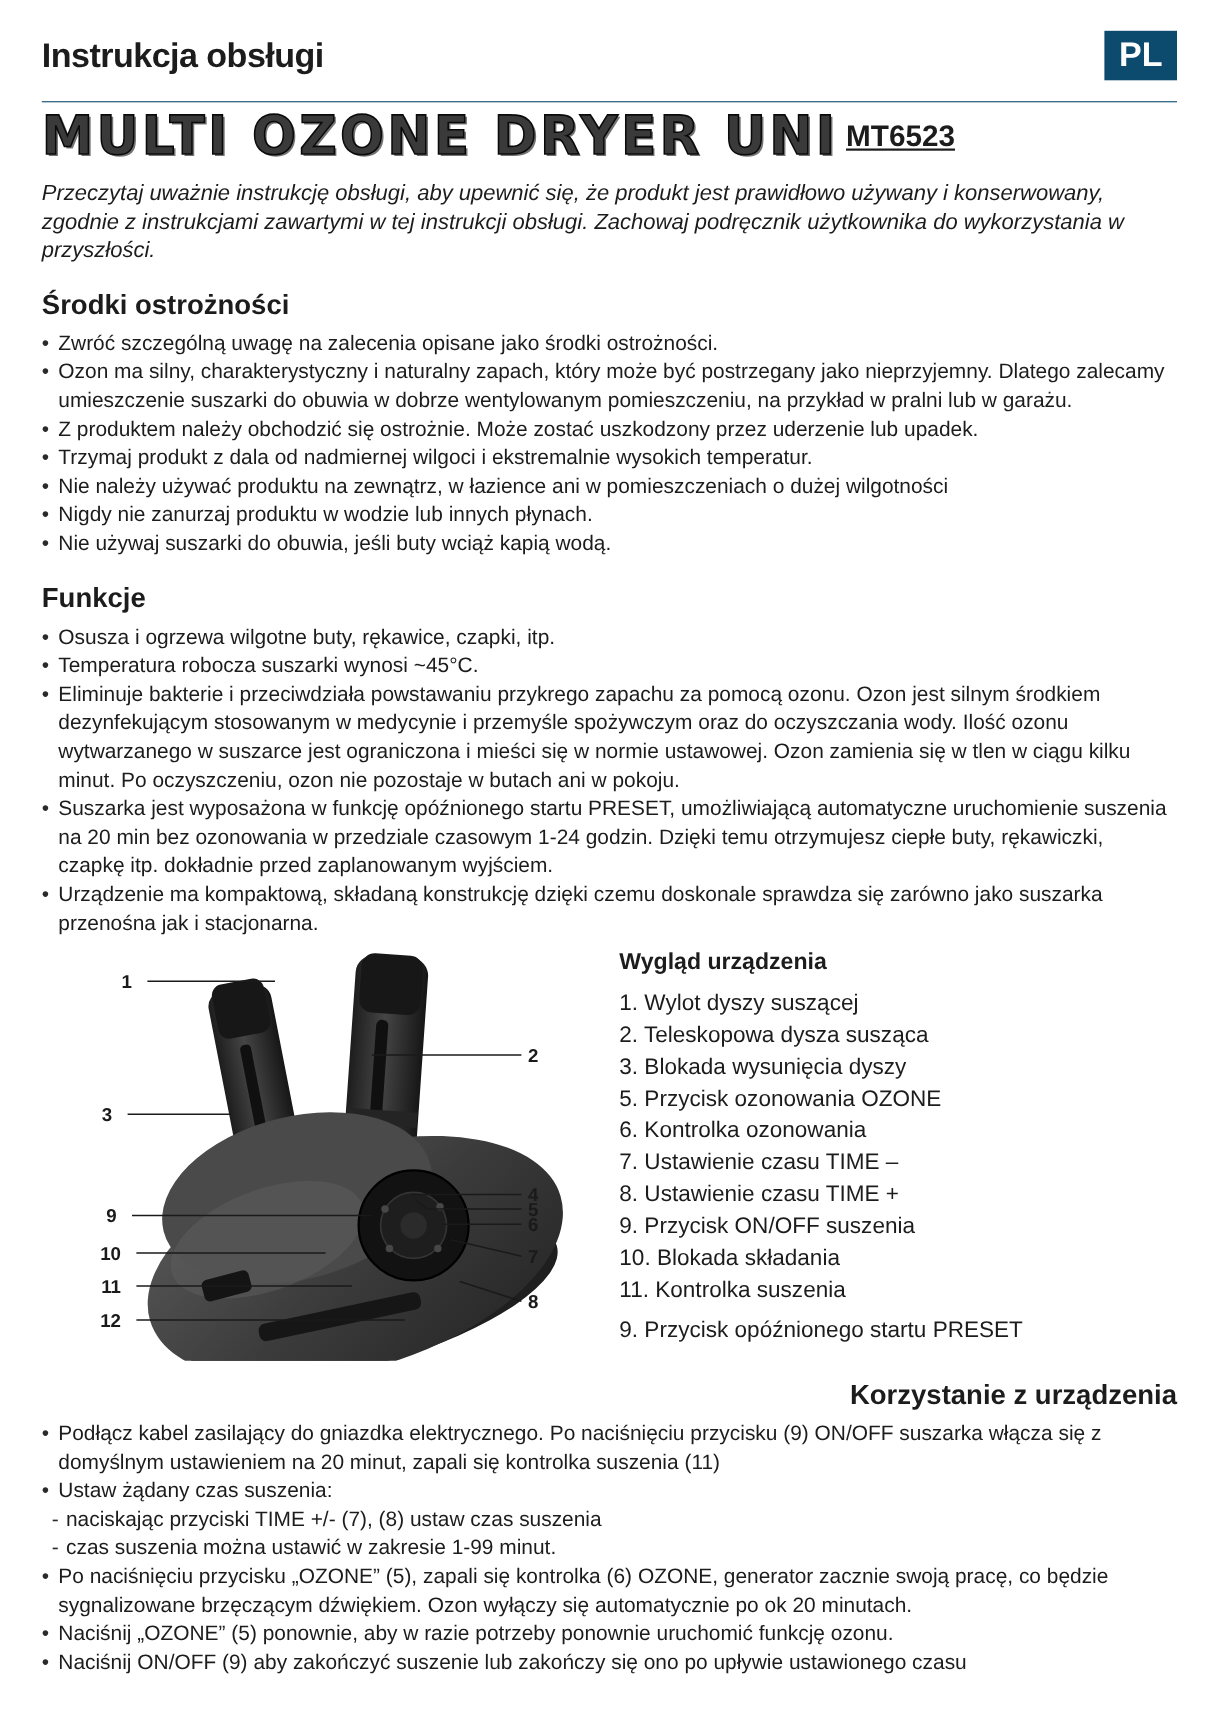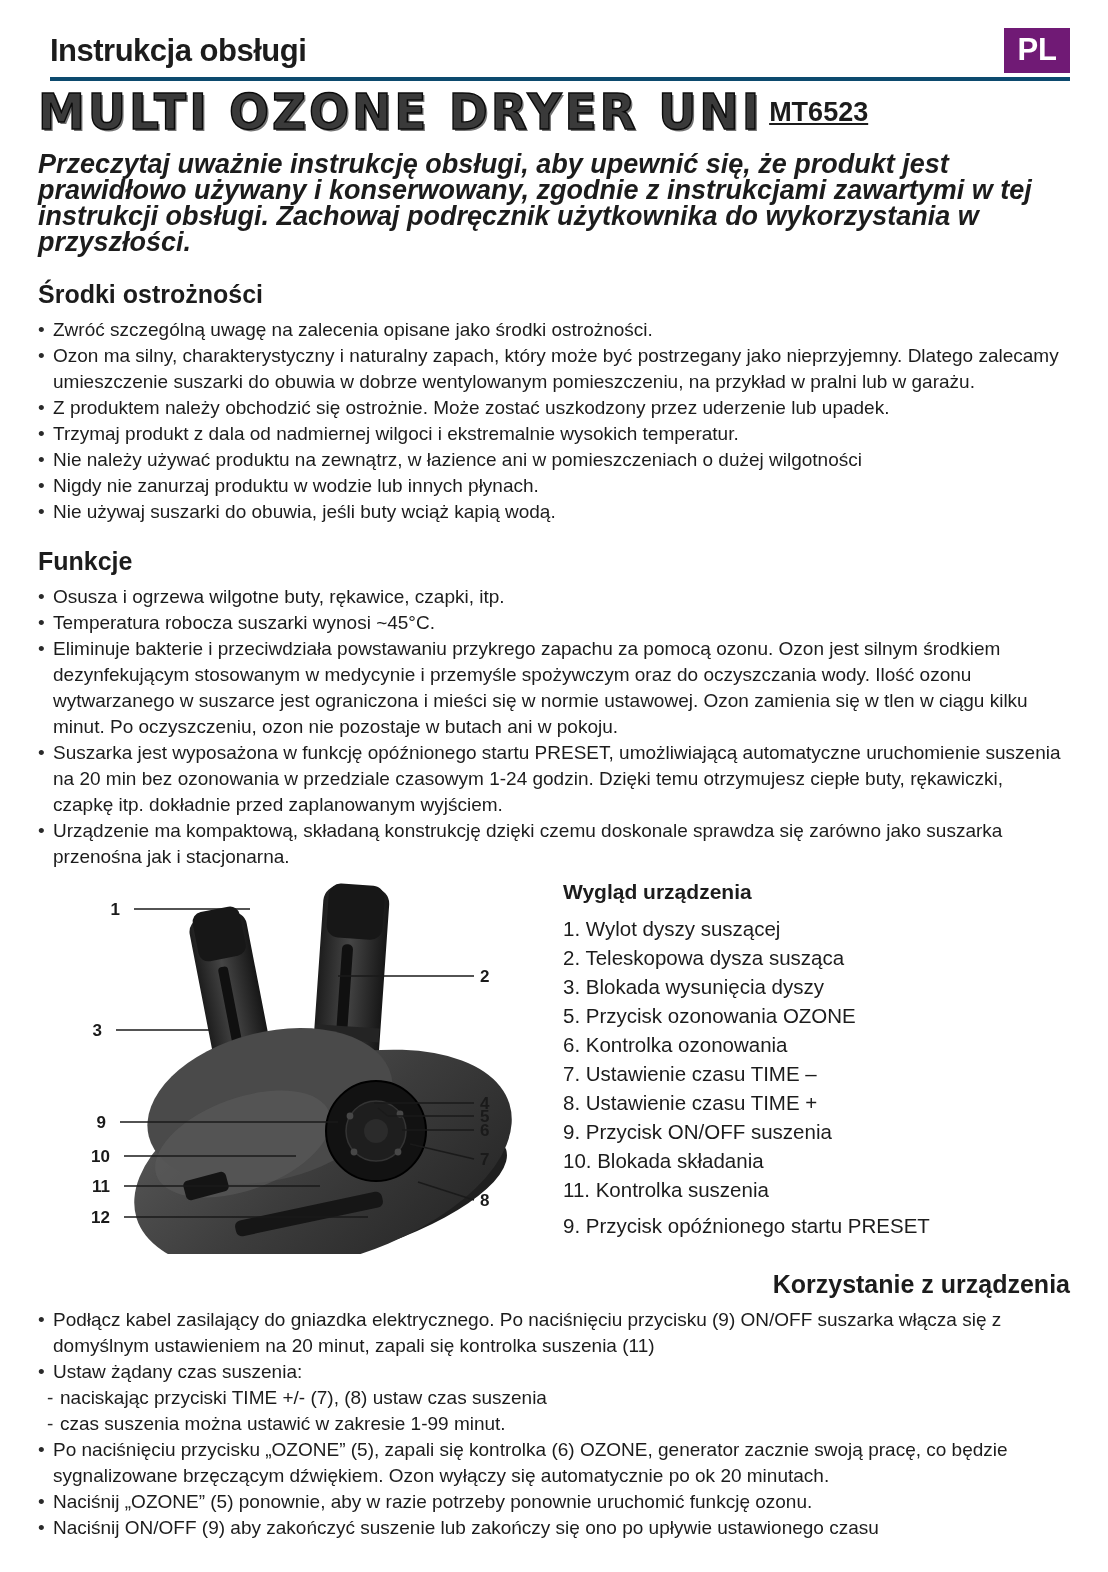--- a/index.html
+++ b/index.html
@@ -8,47 +8,47 @@
     background:#ffffff;
     color:#1c1c1c;
     font-family:"Liberation Sans", sans-serif;
     -webkit-font-smoothing:antialiased;
   }
   .page { padding:28px 38px 24px 38px; box-sizing:border-box; }
 
   
   .header-row {
     display:flex; justify-content:space-between; align-items:flex-end;
-    border-bottom:4px solid #0c4a6e; padding-bottom:4px;margin-left:12px;
+    border-bottom:1px solid #0c4a6e; padding-bottom:19px;
   }
   .doc-title { font-size:31px; font-weight:bold; letter-spacing:-0.5px; padding-bottom:4px; }
   .pl-badge {
-    background:#701a75; color:#fff;
+    background:#0c4a6e; color:#fff;
     font-size:31px; font-weight:bold;
     padding:6px 13px 8px 13px; line-height:1;
   }
 
   
   .product-row { display:flex; align-items:center; margin-top:8px; }
   .product-title {
     font-family:"DejaVu Sans", sans-serif;
     font-size:47px; font-weight:800; line-height:1;
     letter-spacing:3px; color:#3a3a3a;
     -webkit-text-stroke:1.4px #0a0a0a;
     text-shadow:2px 2px 0 rgba(0,0,0,0.55);
     transform:scaleY(1.04); transform-origin:left bottom;
     white-space:nowrap;
   }
   .product-model { font-size:27px; font-weight:bold; margin-left:7px; line-height:1.05;text-decoration:underline; }
 
   
   .intro {
     margin-top:15px;
-    font-weight:bold; font-style:italic;
-    font-size:27px; line-height:26px;
+    font-weight:normal; font-style:italic;
+    font-size:20px; line-height:26px;
     max-width:1030px;
   }
 
   
   h2.section { font-size:25px; font-weight:bold; margin:24px 0 10px 0; line-height:1; }
   ul.blist { list-style:none; margin:0; padding:0; font-size:19px; line-height:26px; }
   ul.blist li { display:flex; }
   ul.blist .m { flex:0 0 15px; color:#2a2a2a; }
   ul.blist .t { flex:1; max-width:1010px; }
   ul.blist li.sub { padding-left:9px; }

